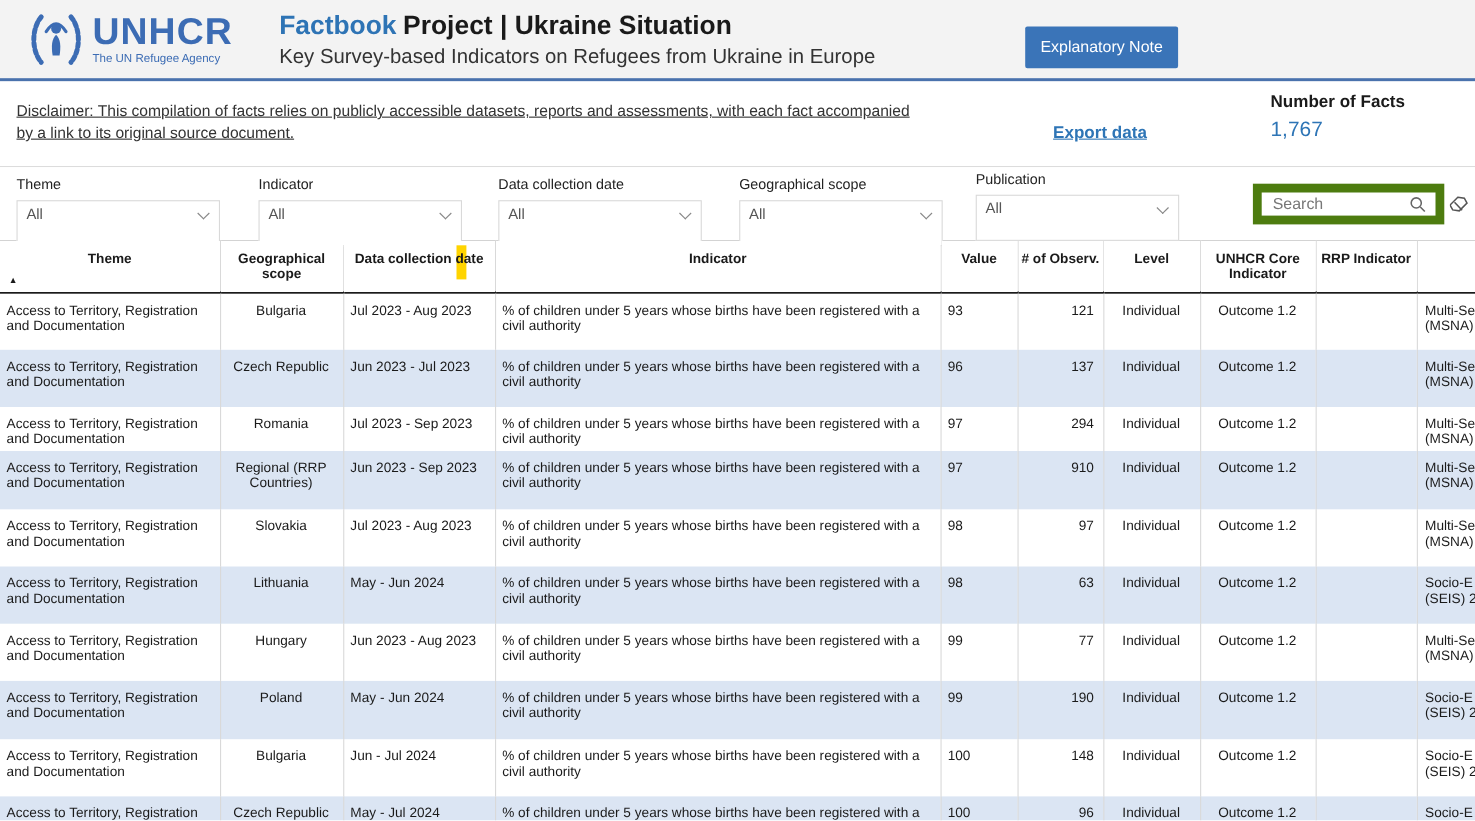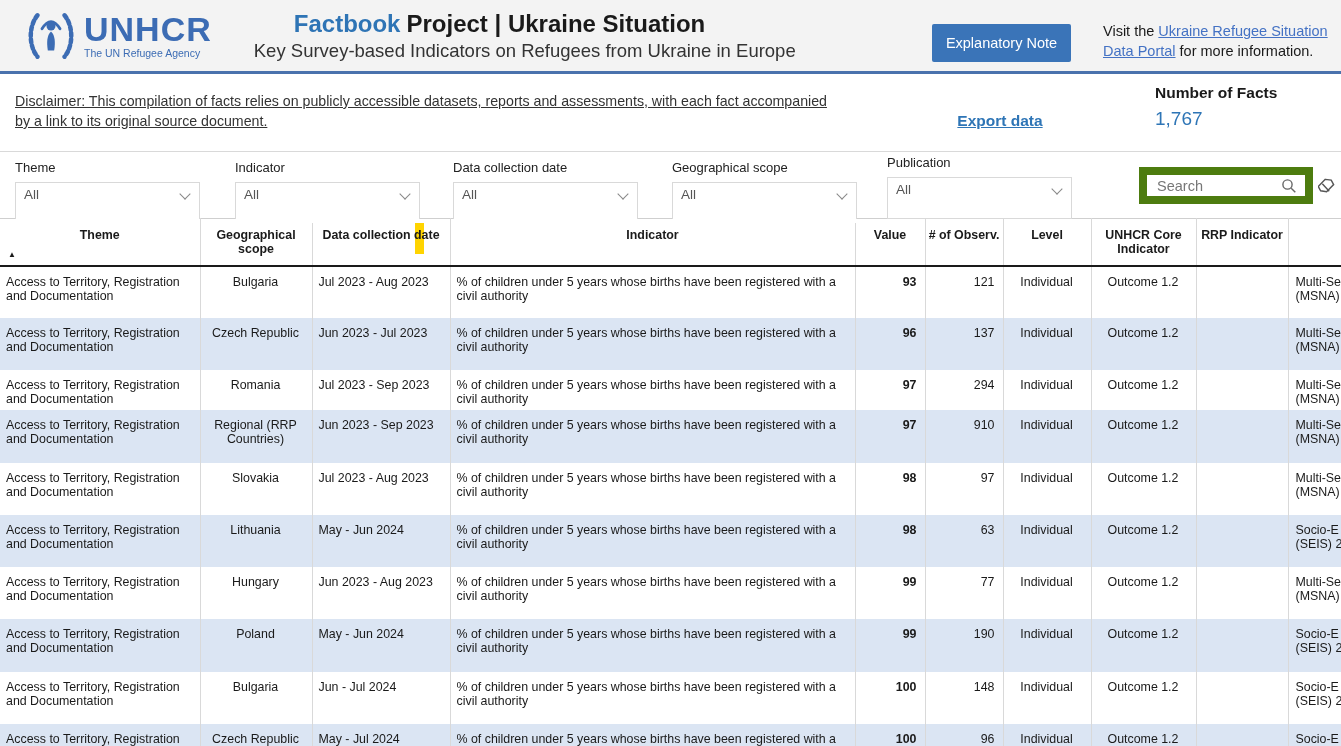--- a/index.html
+++ b/index.html
@@ -9,21 +9,21 @@
 
   
   .topband { height:71px; background:#f3f3f3; display:flex; align-items:center; position:relative; }
   .divider-blue { height:3px; background:#4a72ad; }
   .logo-wrap { display:flex; align-items:center; margin-left:24px; }
   .emblem { width:54px; height:54px; }
   .brand-block { margin-left:6px; }
   .brand-name { font-size:34px; font-weight:bold; color:#3c6cb4; letter-spacing:1px; line-height:34px; }
   .brand-tagline { font-size:10.5px; color:#3c6cb4; margin-top:1px; }
   .title-block { margin-left:42px; }
-  .title-line { font-size:24px; font-weight:bold; line-height:28px;margin-left:40px; }
+  .title-line { font-size:24px; font-weight:bold; line-height:28px; }
   .title-accent { color:#2e74b5; }
   .title-rest { color:#1a1a1a; margin-left:6px; }
   .subtitle { font-size:18.5px; color:#333; margin-top:2px; }
   .explanatory-btn { position:absolute; left:932px; top:24px; width:139px; height:38px;
      background:#3a74b8; color:#fff; font-size:14.5px; border:none; cursor:pointer;
      font-family:inherit; border-radius:2px; }
   .portal-text { position:absolute; left:1103px; top:21px; width:236px; font-size:14.5px;
      color:#1a1a1a; line-height:20px; }
   .portal-text a { color:#4472c4; text-decoration:underline; cursor:pointer; }
 
@@ -65,21 +65,21 @@
      border-top:1px solid #cfcfcf; border-bottom:2.5px solid #1a1a1a; border-right:1px solid #d9d9d9;
      position:relative; background:#fff; line-height:14px; cursor:pointer; }
   thead th:last-child { border-right:none; }
   .sort-asc { position:absolute; left:8px; bottom:3px; font-size:8px; color:#1a1a1a; }
   .hl-bar { position:absolute; left:102px; top:4px; width:9px; height:31px; background:#ffd400; z-index:0; }
   .hdr-txt { position:relative; z-index:1; }
   tbody td { vertical-align:top; padding:8px 8px 0 6px; border-right:1px solid #d9d9d9;
      line-height:14.5px; color:#1a1a1a; }
   tbody td:last-child { border-right:none; }
   tbody tr.alt { background:#dbe5f3; }
-  td.t-val { text-align:right;font-weight:bold; }
+  td.t-val { text-align:left; }
   td.t-obs { text-align:right; padding-right:8px; }
   td.t-geo, td.t-lvl, td.t-core { padding-left:7px;text-align:center; }
   td.t-pub { padding-left:7px; }
 </style>
 </head>
 <body>
 
 <div class="page">
 
   <div class="topband">
@@ -100,23 +100,20 @@
         <div class="brand-tagline">The UN Refugee Agency</div>
       </div>
     </div>
     <div class="title-block">
       <div class="title-line">
         <span class="title-accent">Factbook</span><span class="title-rest">Project | Ukraine Situation</span>
       </div>
       <div class="subtitle">Key Survey-based Indicators on Refugees from Ukraine in Europe</div>
     </div>
     <button class="explanatory-btn">Explanatory Note</button>
-    <div class="portal-text">
-      <span>Visit the </span><a>Ukraine Refugee Situation Data Portal</a><span> for more information.</span>
-    </div>
   </div>
   <div class="divider-blue"></div>
 
   <div class="infobar">
     <div class="disclaimer">Disclaimer: This compilation of facts relies on publicly accessible datasets, reports and assessments, with each fact accompanied by a link to its original source document.</div>
     <div class="export-block">
       <a class="export-link">Export data</a>
     </div>
     <div class="facts-block">
       <div class="facts-label">Number of Facts</div>

